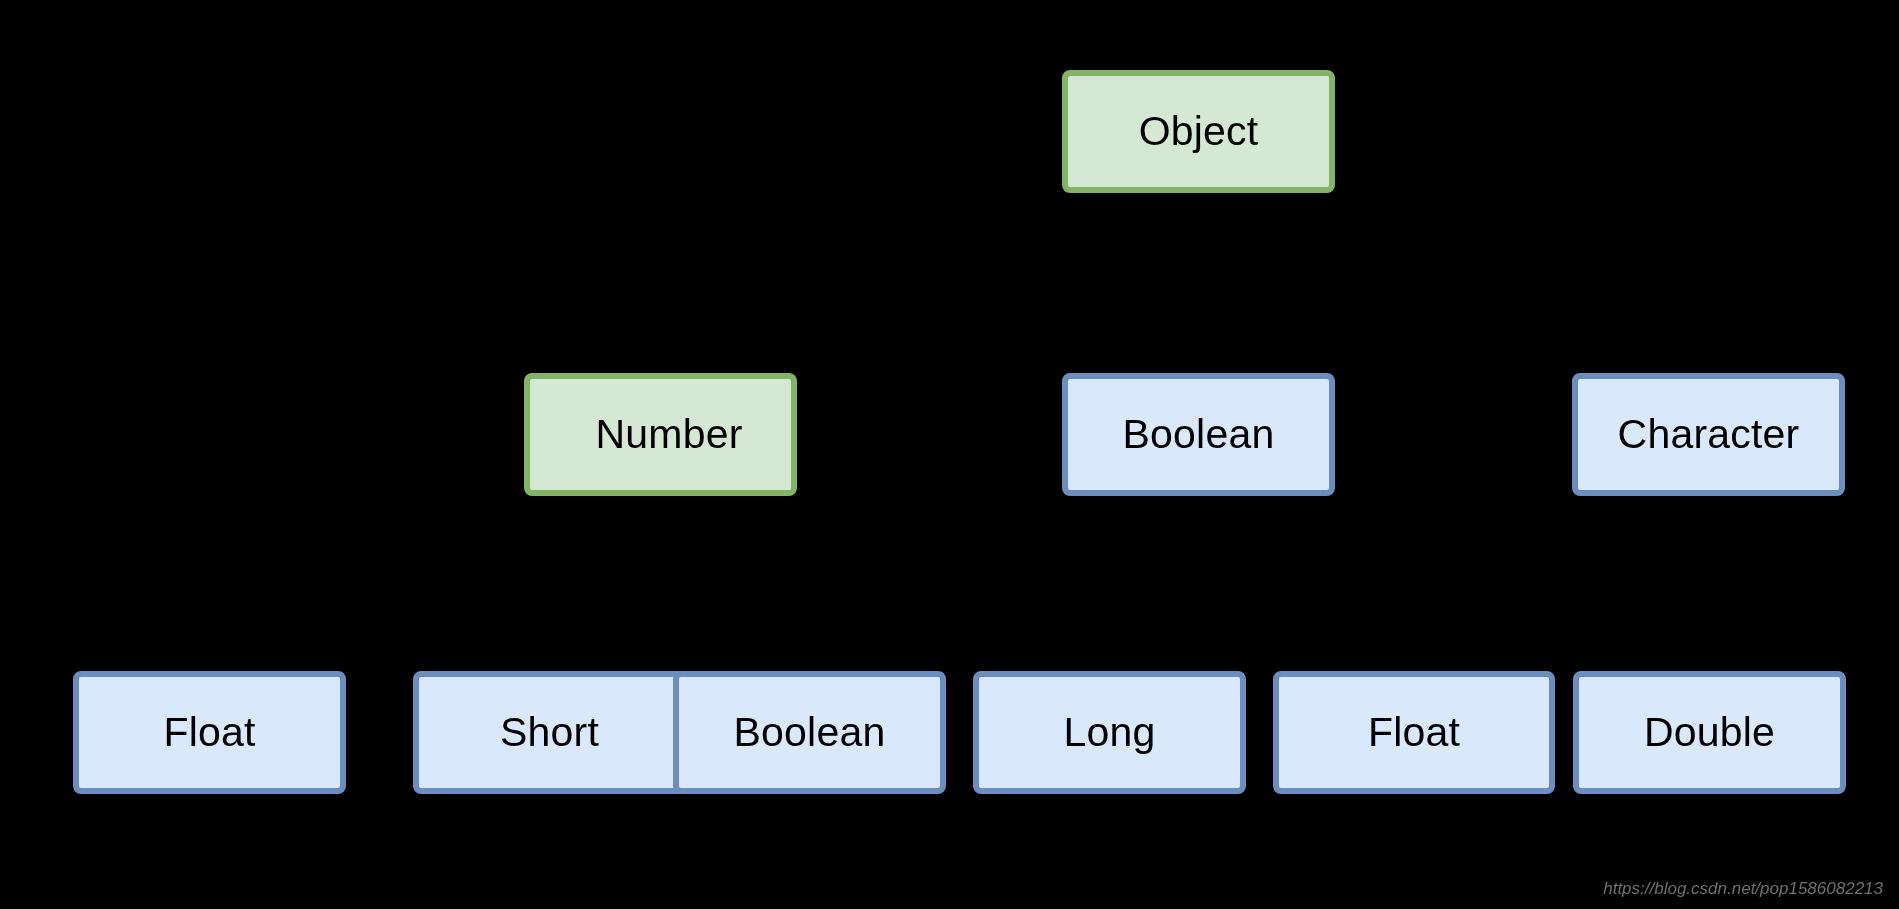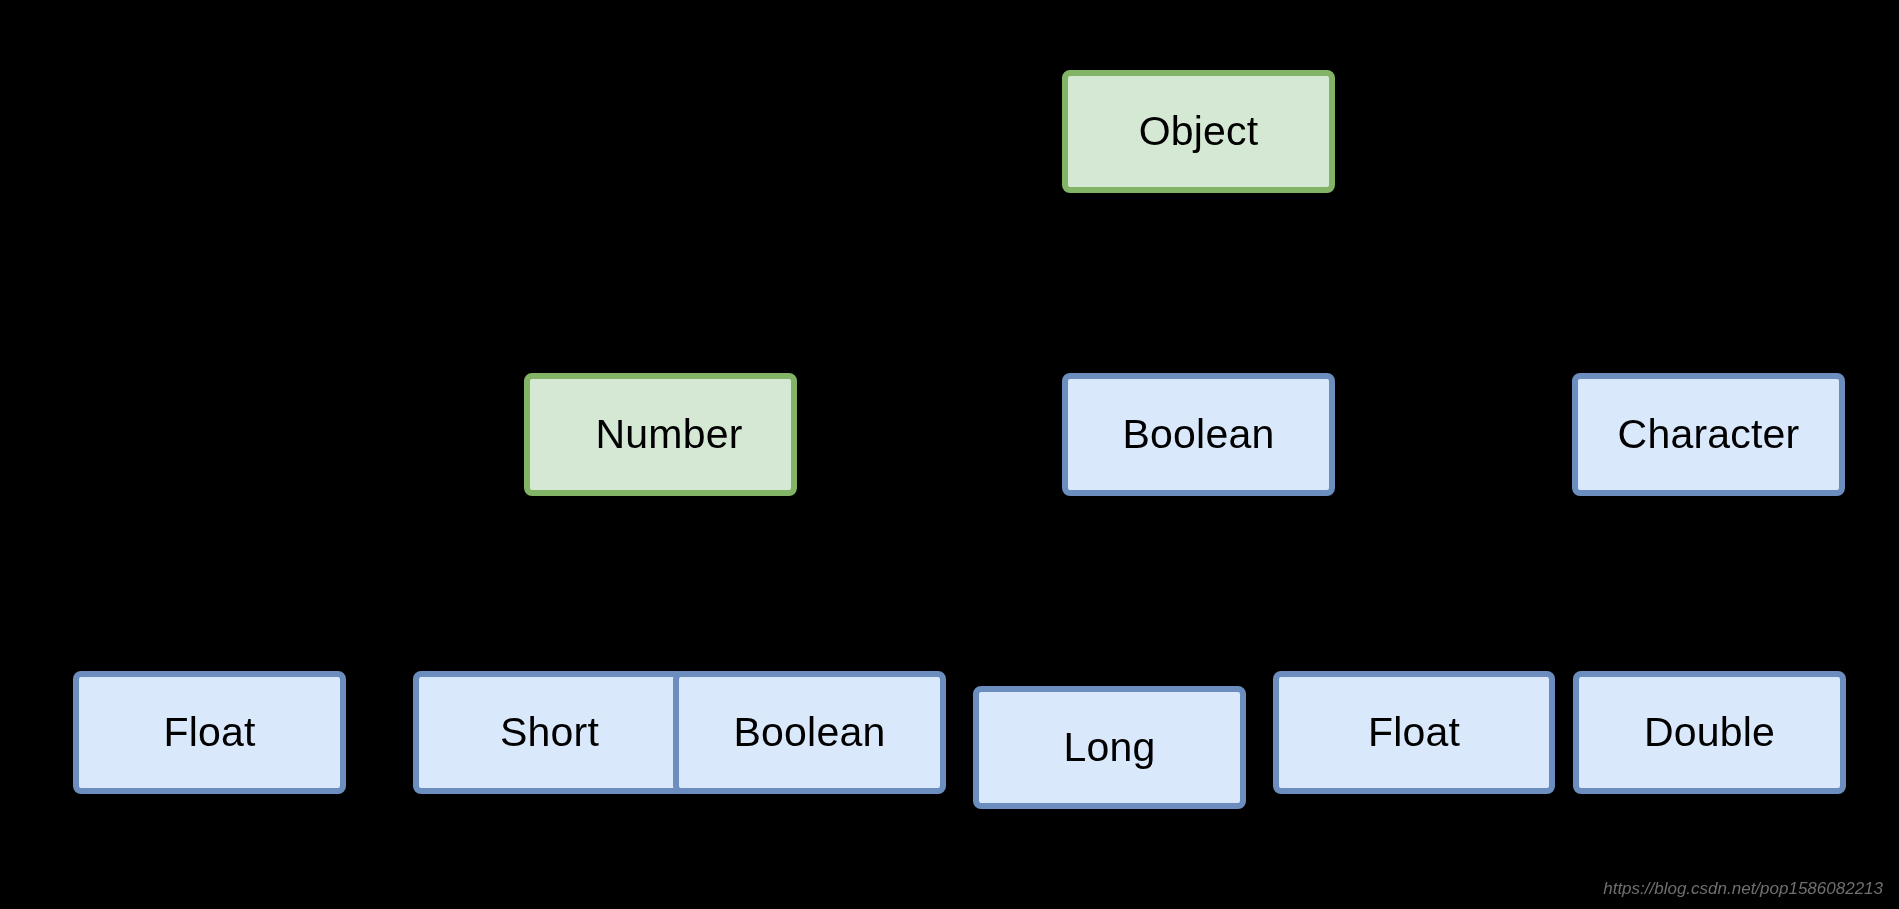--- a/index.html
+++ b/index.html
@@ -98,21 +98,21 @@
       </div>
       <div class="node blue" style="left: 73px; top: 671px; width: 273px; height: 123px;">
         <span class="node-label">Float</span>
       </div>
       <div class="node blue" style="left: 373px; top: 671px; width: 273px; height: 123px; margin-left: 40px;">
         <span class="node-label">Short</span>
       </div>
       <div class="node blue" style="left: 673px; top: 671px; width: 273px; height: 123px;">
         <span class="node-label">Boolean</span>
       </div>
-      <div class="node blue" style="left: 973px; top: 686px; width: 273px; height: 123px;">
+      <div class="node blue" style="left: 973px; top: 671px; width: 273px; height: 123px;">
         <span class="node-label">Long</span>
       </div>
       <div class="node blue" style="left: 1273px; top: 671px; width: 282px; height: 123px;">
         <span class="node-label">Float</span>
       </div>
       <div class="node blue" style="left: 1573px; top: 671px; width: 273px; height: 123px;">
         <span class="node-label">Double</span>
       </div>
     </div>
 

